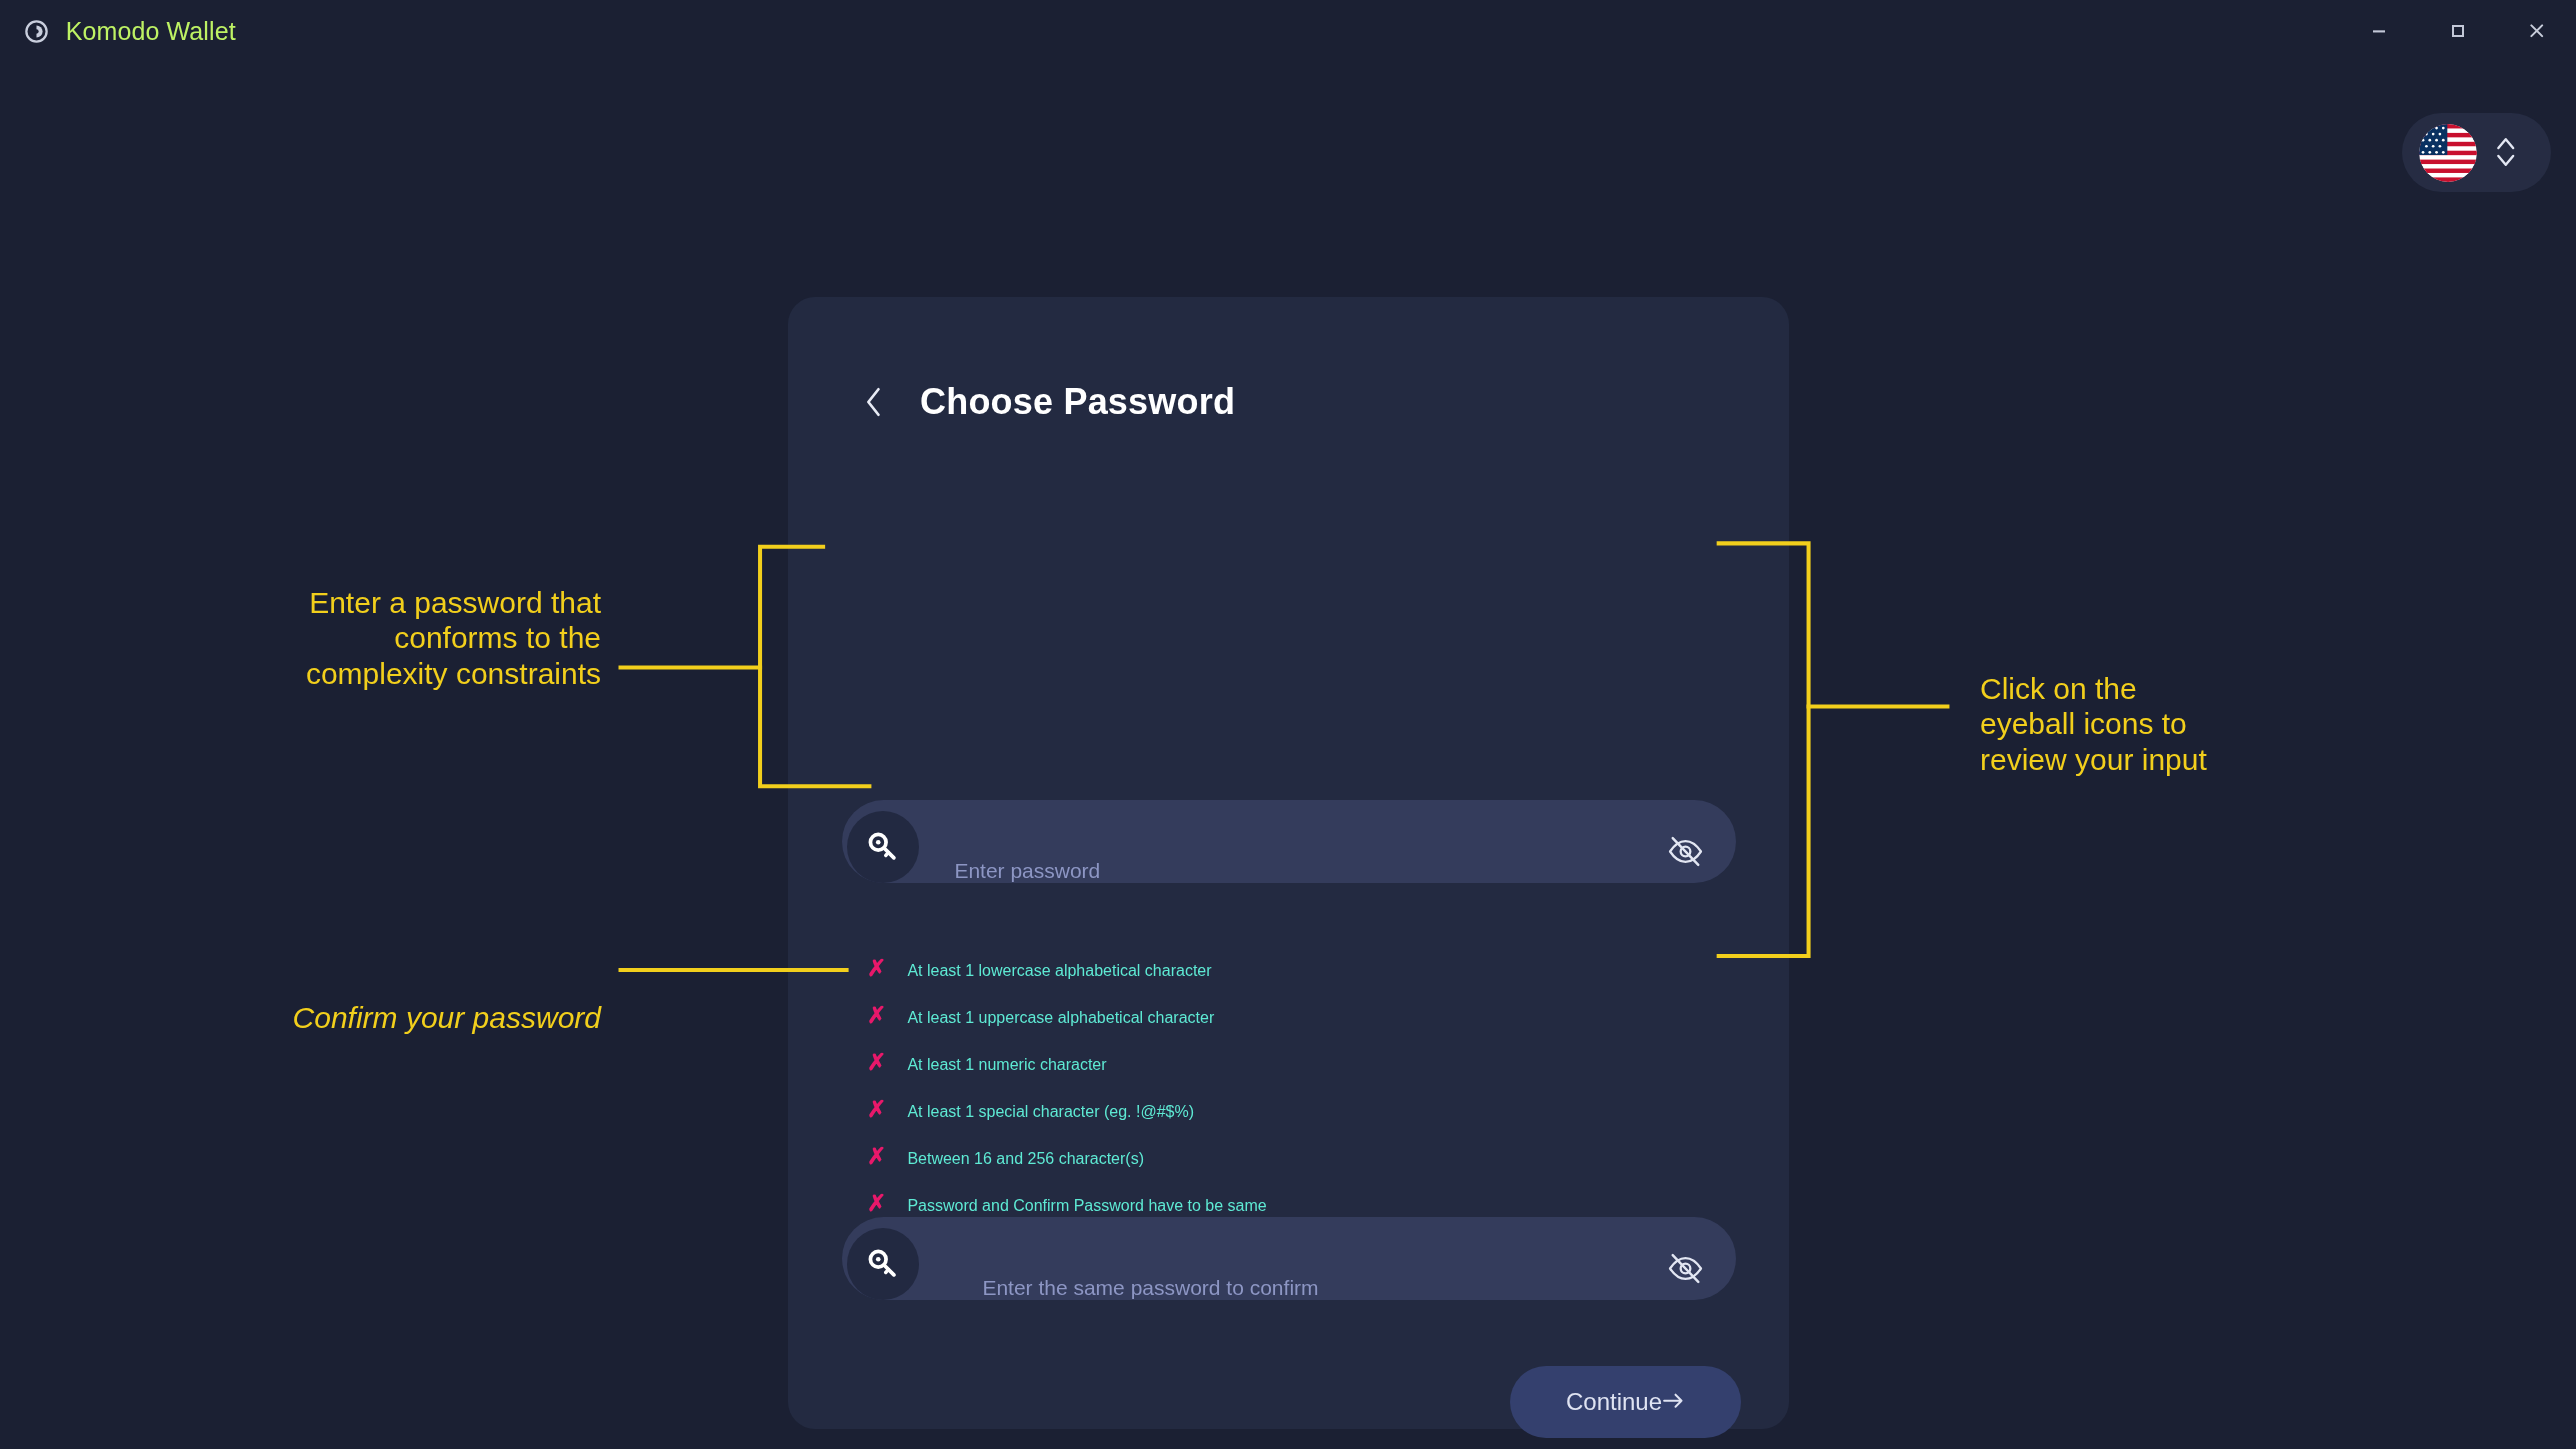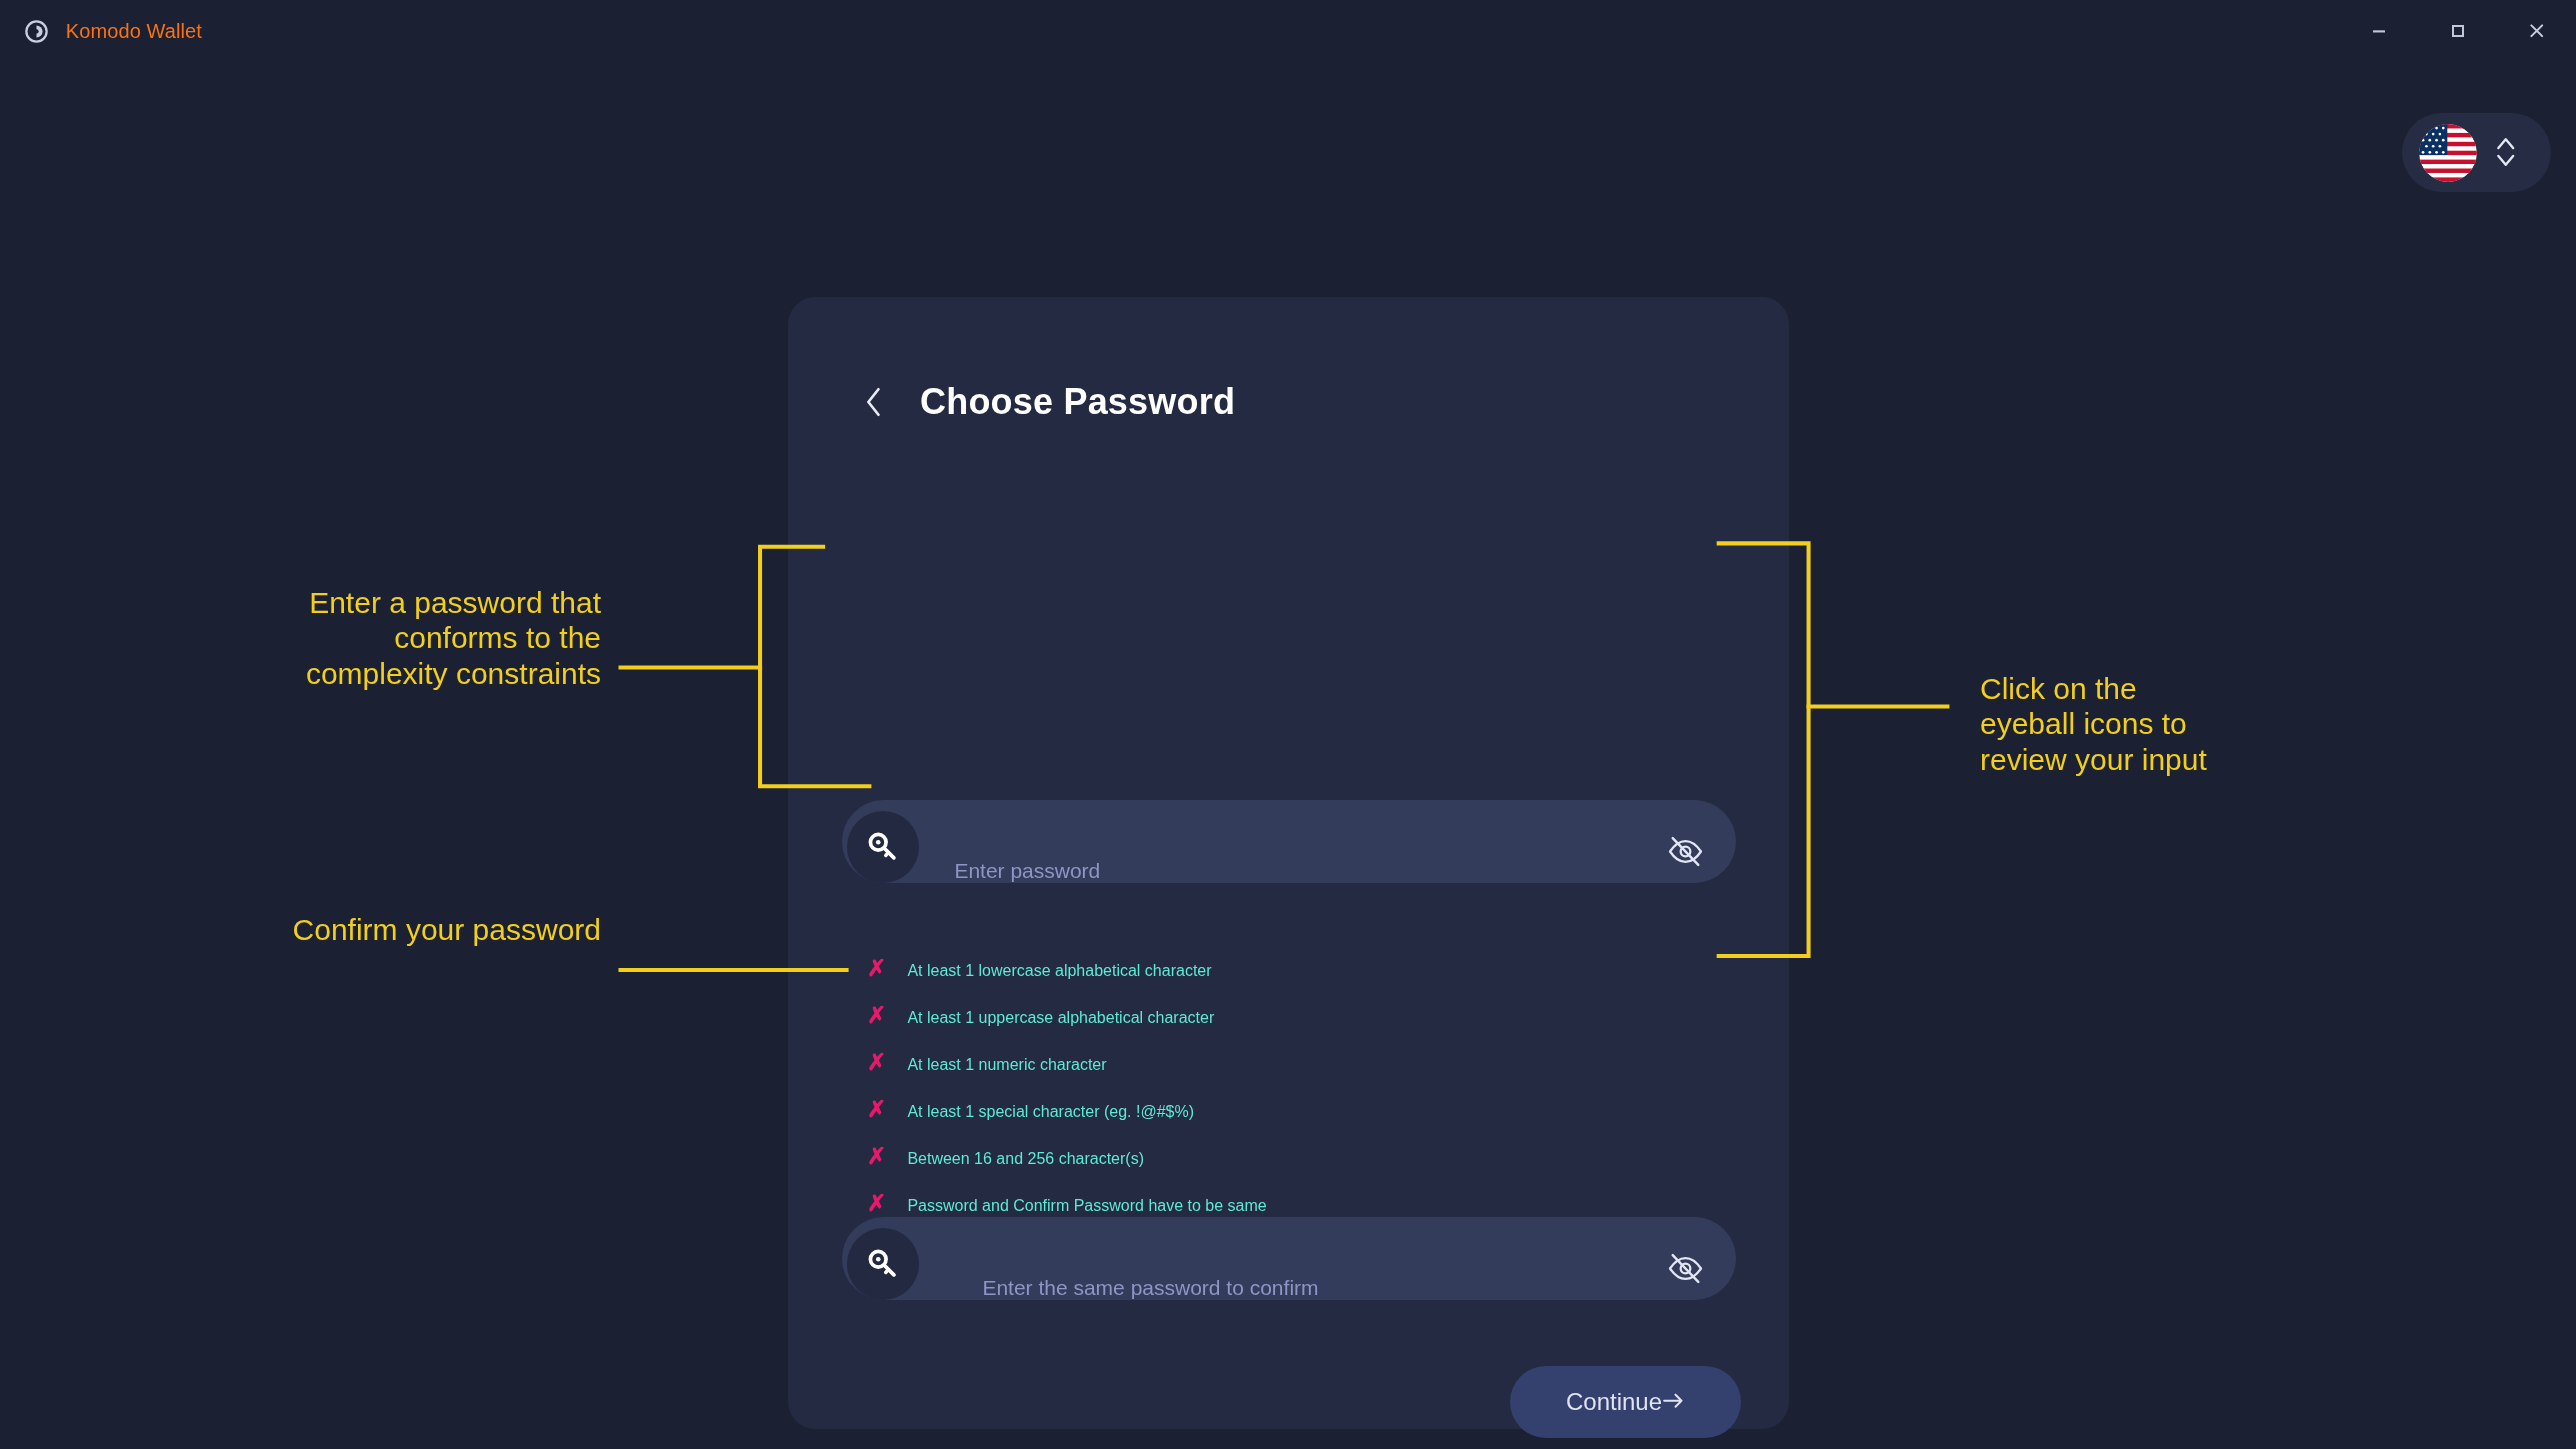--- a/index.html
+++ b/index.html
@@ -22,22 +22,22 @@
     display: flex; align-items: center;
     background: #1b2033;
   }
   .app-logo {
     margin-left: 21.5px;
     width: 29.5px; height: 29.5px;
     display: flex; align-items: center; justify-content: center;
   }
   .app-title {
     margin-left: 14.8px;
-    font-size: 20px;
-    color: #f97316;
+    font-size: 25px;
+    color: #bef264;
     letter-spacing: 0.1px;
   }
   .winctl {
     position: absolute; top: 0; right: 0;
     height: 62px; display: flex; align-items: center;
   }
   .winbtn {
     width: 79px; height: 62px;
     display: flex; align-items: center; justify-content: center;
   }
@@ -156,21 +156,21 @@
   
   .anno {
     position: absolute;
     color: #f2cf1c;
     font-size: 30px;
     line-height: 1.18;
     white-space: pre-line;
   }
   #anno-left     { left: 81px; top: 585px; width: 520px; text-align: right; }
   #anno-right    { left: 1980px; top: 671px; width: 470px; text-align: left; }
-  #anno-confirm  { left: 81px; top: 912px; width: 520px; text-align: right; }
+  #anno-confirm  { left: 81px; top: 1000px; width: 520px; text-align: right; font-style: italic; }
 
   
   .leaders {
     position: absolute; left: 0; top: 0;
     width: 2576px; height: 1449px;
     pointer-events: none;
   }
 </style>
 </head>
 <body>

